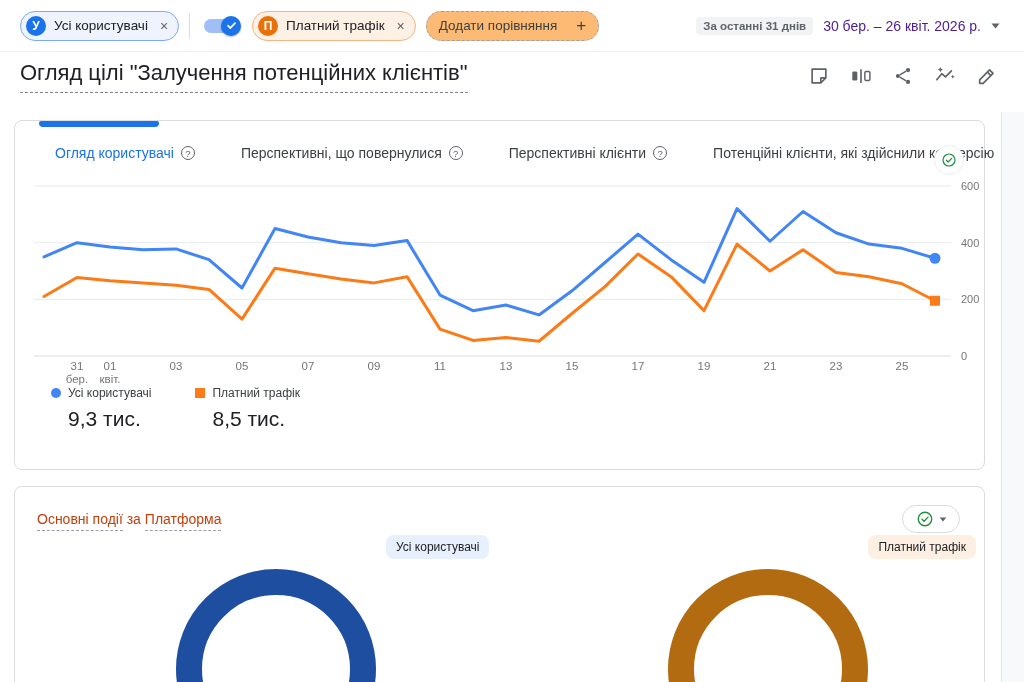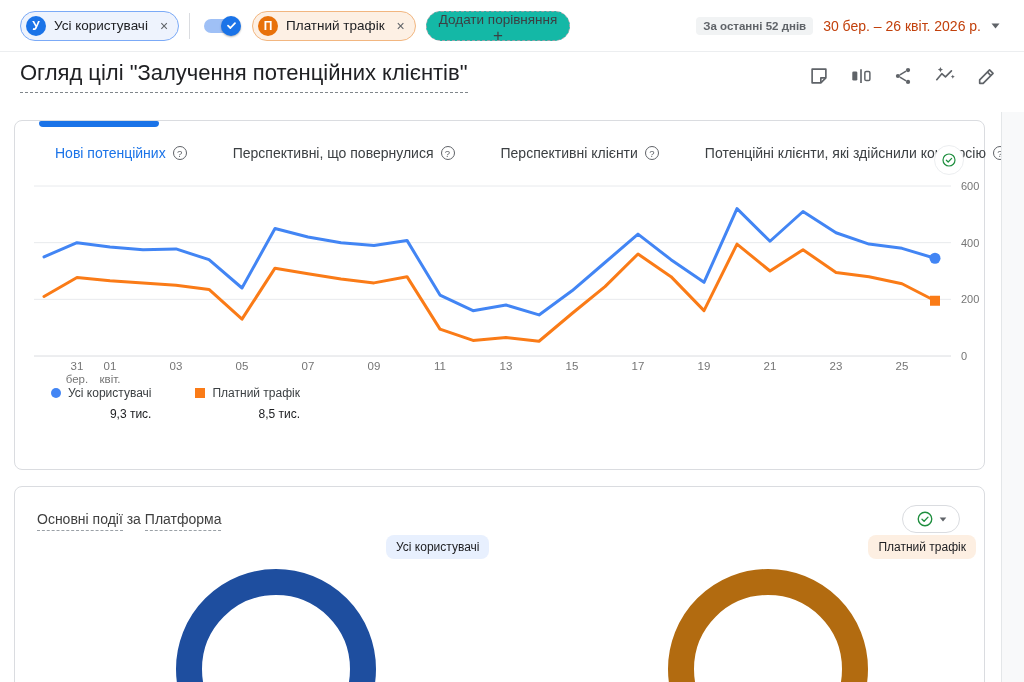--- a/index.html
+++ b/index.html
@@ -12,27 +12,27 @@
   .chips{display:flex;align-items:center;padding-left:20px;}
   .chip{display:flex;align-items:center;gap:8px;height:30px;border-radius:16px;
         padding:0 10px 0 5px;font-size:13.5px;border:1px solid transparent;box-sizing:border-box;}
   .chip .avatar{width:20px;height:20px;border-radius:50%;color:#fff;font-size:12px;font-weight:700;
         display:flex;align-items:center;justify-content:center;flex:0 0 auto;}
   .chip .close{color:#5f6368;font-size:14px;margin-left:4px;cursor:pointer;line-height:1;}
   .vdiv{width:1px;height:26px;background:#dadce0;margin:0 14px 0 10px;}
   .toggle{position:relative;width:34px;height:14px;border-radius:7px;background:#9fc0f6;margin-right:14px;cursor:pointer;}
   .toggle .thumb{position:absolute;right:-3px;top:-3px;width:20px;height:20px;border-radius:50%;
         background:#1a73e8;display:flex;align-items:center;justify-content:center;box-shadow:0 1px 2px rgba(0,0,0,.3);}
-  .add-chip{display:flex;align-items:center;gap:0;height:30px;padding:0 12px;margin-left:10px;
-        border:1px dashed #9aa0a6;border-radius:16px;background:#14b8a6;font-size:13.5px;font-weight:500;
-        color:#3c4043;cursor:pointer;font-family:inherit;flex-direction:column;}
+  .add-chip{display:flex;align-items:center;gap:19px;height:30px;padding:0 12px;margin-left:10px;
+        border:1px dashed #9aa0a6;border-radius:16px;background:#fdba74;font-size:13.5px;font-weight:500;
+        color:#3c4043;cursor:pointer;font-family:inherit;}
   .add-chip .plus{font-size:17px;font-weight:400;color:#3c4043;line-height:1;}
   .daterange{margin-left:auto;display:flex;align-items:center;gap:10px;padding-right:24px;cursor:pointer;}
   .date-badge{background:#f1f3f4;color:#5f6368;font-size:11.5px;font-weight:700;padding:3px 7px;border-radius:4px;}
-  .date-text{font-size:14px;color:#c2410c;}
+  .date-text{font-size:14px;color:#4c1d95;}
 
   
   .title-row{position:absolute;top:60px;left:20px;right:24px;display:flex;justify-content:space-between;align-items:flex-start;}
   .page-title{font-size:22px;font-weight:400;margin:0;color:#202124;border-bottom:1px dashed #80868b;
         padding-bottom:6px;cursor:pointer;}
   .title-icons{display:flex;gap:18px;margin-top:4px;}
   .icon-btn{width:24px;height:24px;color:#5f6368;cursor:pointer;background:none;border:none;padding:0;}
   .icon-btn svg{display:block;}
 
   
@@ -48,24 +48,24 @@
   .help{width:14px;height:14px;border:1.3px solid #5f6368;border-radius:50%;font-size:9.5px;color:#5f6368;
         display:flex;align-items:center;justify-content:center;box-sizing:border-box;flex:0 0 auto;}
   .status-check{position:absolute;right:20px;top:24px;width:30px;height:30px;border-radius:50%;
         border:1px solid #eceef0;background:#fff;display:flex;align-items:center;justify-content:center;cursor:pointer;}
 
   .chart-wrap{position:absolute;left:14px;top:57px;width:950px;height:215px;}
   .legend{position:absolute;left:36px;top:265px;display:flex;gap:44px;}
   .legend-item .lrow{display:flex;align-items:center;gap:7px;font-size:12px;color:#3c4043;}
   .legend-item .lmark.circle{width:10px;height:10px;border-radius:50%;}
   .legend-item .lmark.square{width:10px;height:10px;}
-  .legend-item .lval{font-size:12px;color:#202124;margin:7px 0 8px 17px;text-align:right;}
-
-  
-  .events-title{position:absolute;left:22px;top:24px;font-size:14px;color:#404040;}
+  .legend-item .lval{font-size:21px;color:#202124;margin:7px 0 8px 17px;}
+
+  
+  .events-title{position:absolute;left:22px;top:24px;font-size:14px;color:#c2410c;}
   .events-title .dotted{border-bottom:1px dashed #9aa0a6;padding-bottom:3px;cursor:pointer;}
   .check-pill{position:absolute;top:18px;right:24px;width:58px;height:28px;border:1px solid #dadce0;border-radius:16px;
         background:#fff;display:flex;align-items:center;justify-content:center;gap:5px;cursor:pointer;}
   .seg-chip{position:absolute;top:48px;font-size:12px;color:#202124;padding:5px 10px;border-radius:8px;white-space:nowrap;}
   .seg-chip.left{left:371px;}
   .seg-chip.right{right:8px;}
   .donut{position:absolute;top:82px;width:148px;height:148px;border-radius:50%;border:26px solid #000;box-sizing:content-box;}
   .donut.left{left:161px;}
   .donut.right{left:653px;}
 
@@ -97,21 +97,21 @@
           <span class="avatar" style="background: rgb(232, 113, 10);">П</span>
           <span>Платний трафік</span>
           <span class="close">×</span>
         </div>
       <button class="add-chip">
         <span>Додати порівняння</span>
         <span class="plus">+</span>
       </button>
     </div>
     <div class="daterange">
-      <span class="date-badge">За останні 52 днів</span>
+      <span class="date-badge">За останні 31 днів</span>
       <span class="date-text">30 бер. – 26 квіт. 2026 р.</span>
       <svg width="9" height="6" viewBox="0 0 9 6">
         <path d="M0.5 0.5 h8 l-4 5 z" fill="#5f6368"></path>
       </svg>
     </div>
   </div>
 
   <div class="title-row">
     <h1 class="page-title">Огляд цілі "Залучення потенційних клієнтів"</h1>
     <div class="title-icons">
@@ -150,21 +150,21 @@
             <line x1="12.5" y1="7.7" x2="16.3" y2="11.5"></line>
         </svg>
       </button>
     </div>
   </div>
 
   <div class="card metrics-card">
     <div class="tab-indicator"></div>
     <div class="tabs-row">
         <div class="tab active">
-          <span>Нові потенційних</span>
+          <span>Огляд користувачі</span>
           <span class="help">?</span>
         </div>
         <div class="tab">
           <span>Перспективні, що повернулися</span>
           <span class="help">?</span>
         </div>
         <div class="tab">
           <span>Перспективні клієнти</span>
           <span class="help">?</span>
         </div>

